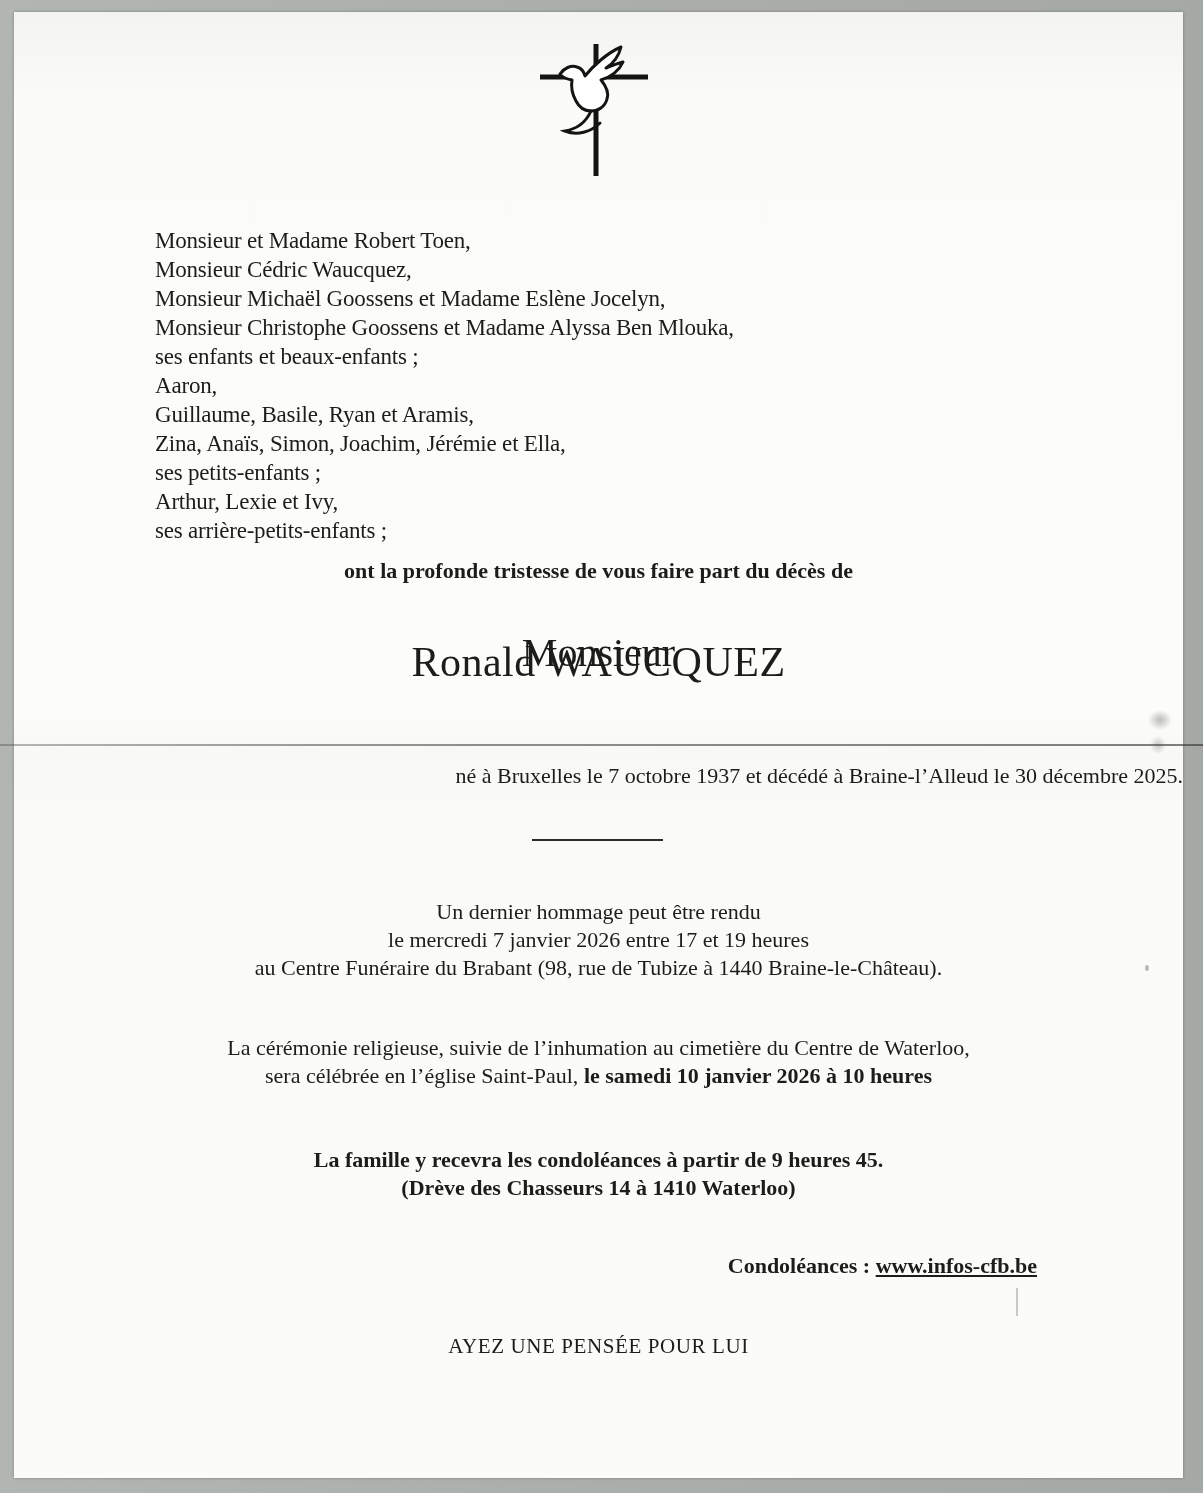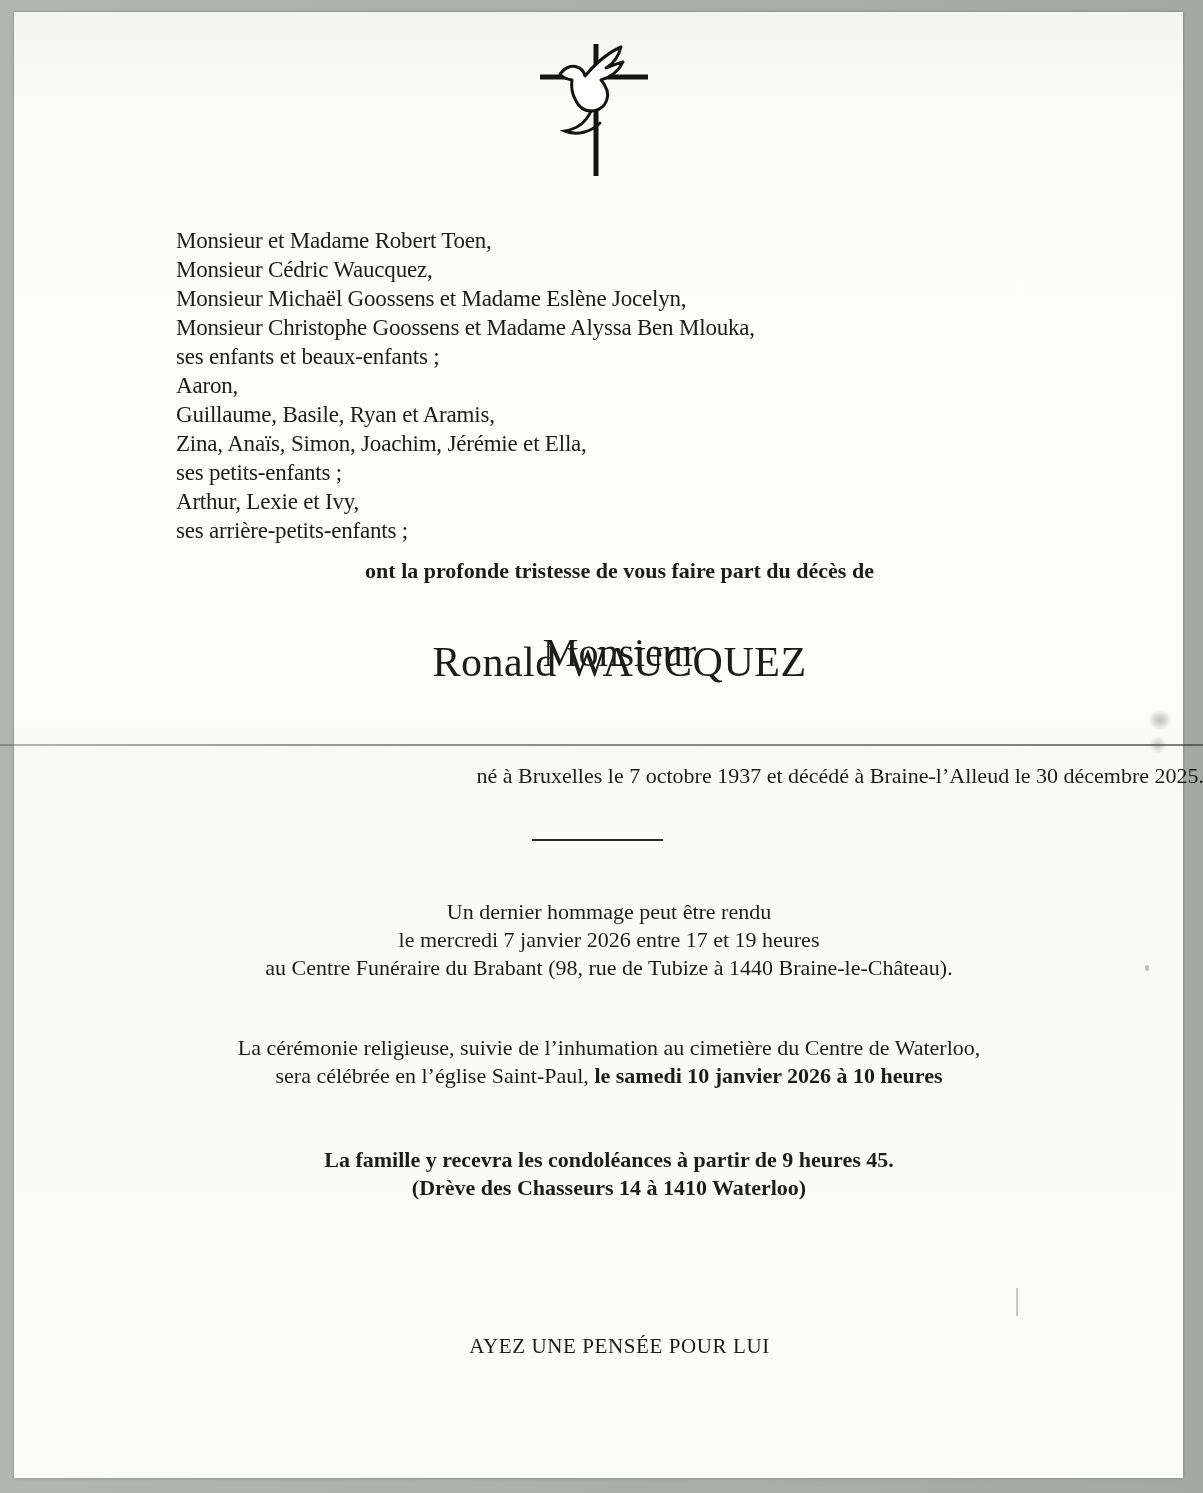--- a/index.html
+++ b/index.html
@@ -8,21 +8,21 @@
     background:linear-gradient(90deg,#b2b6b3 0%,#abafac 50%,#a5a9a6 100%);
     font-family:"Liberation Serif","DejaVu Serif",serif;
     color:#1c1c1a;
   }
   .paper{
     position:absolute;left:14px;top:12px;width:1169px;height:1466px;
     background:linear-gradient(180deg,#f3f3f0 0px,#fbfbf8 90px,#fcfcfa 700px,#f8f8f4 740px,#fafaf7 790px,#fbfbf8 1466px);
     box-shadow:0 0 3px rgba(0,0,0,.28);
   }
   .abs{position:absolute;}
-  .line{white-space:nowrap;margin-left:21px;}
+  .line{white-space:nowrap;}
   .names-block{left:141px;top:214px;width:882px;font-size:23px;line-height:29px;letter-spacing:-0.2px;}
   .names-block .right{}
   .centered{left:0;width:100%;text-align:center;}
   .intro{top:546px;font-size:22px;font-weight:bold;}
   .deceased-title{top:617px;font-size:40px;}
   .deceased-name{top:626px;font-size:42px;letter-spacing:0.5px;}
   .life-dates{top:751px;font-size:22px;text-align:right;}
   .divider{top:827px;left:518px;width:131px;border-top:2px solid #2b2b28;height:0;}
   .tribute{top:886px;font-size:22px;line-height:28px;}
   .ceremony{top:1022px;font-size:22px;line-height:28px;}
@@ -100,20 +100,21 @@
   <div class="abs centered ceremony">
     <div class="line">La cérémonie religieuse, suivie de l’inhumation au cimetière du Centre de Waterloo,</div>
     <div class="line"><span>sera célébrée en l’église Saint-Paul, </span><b>le samedi 10 janvier 2026 à 10 heures</b></div>
   </div>
 
   <div class="abs centered reception">
     <div class="line">La famille y recevra les condoléances à partir de 9 heures 45.</div>
     <div class="line">(Drève des Chasseurs 14 à 1410 Waterloo)</div>
   </div>
 
+  <div class="abs online"><span>Condoléances : </span><span class="url">www.infos-cfb.be</span></div>
 
   <div class="abs centered motto line">AYEZ UNE PENSÉE POUR LUI</div>
 
 
 </div>
 
 <div class="abs fold-line"></div>
 <div class="abs smudge smudge1"></div>
 <div class="abs smudge smudge2"></div>
 <div class="abs tick"></div>

